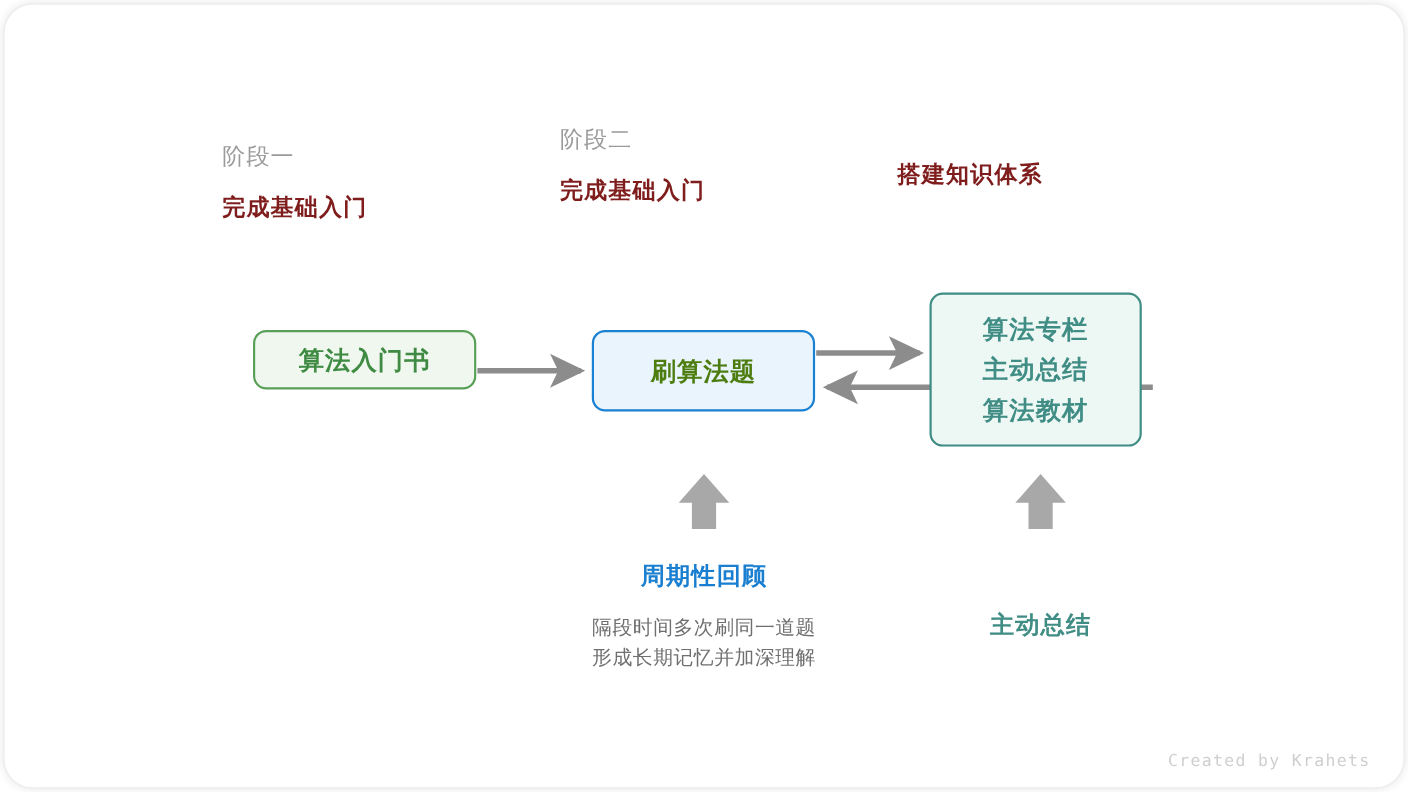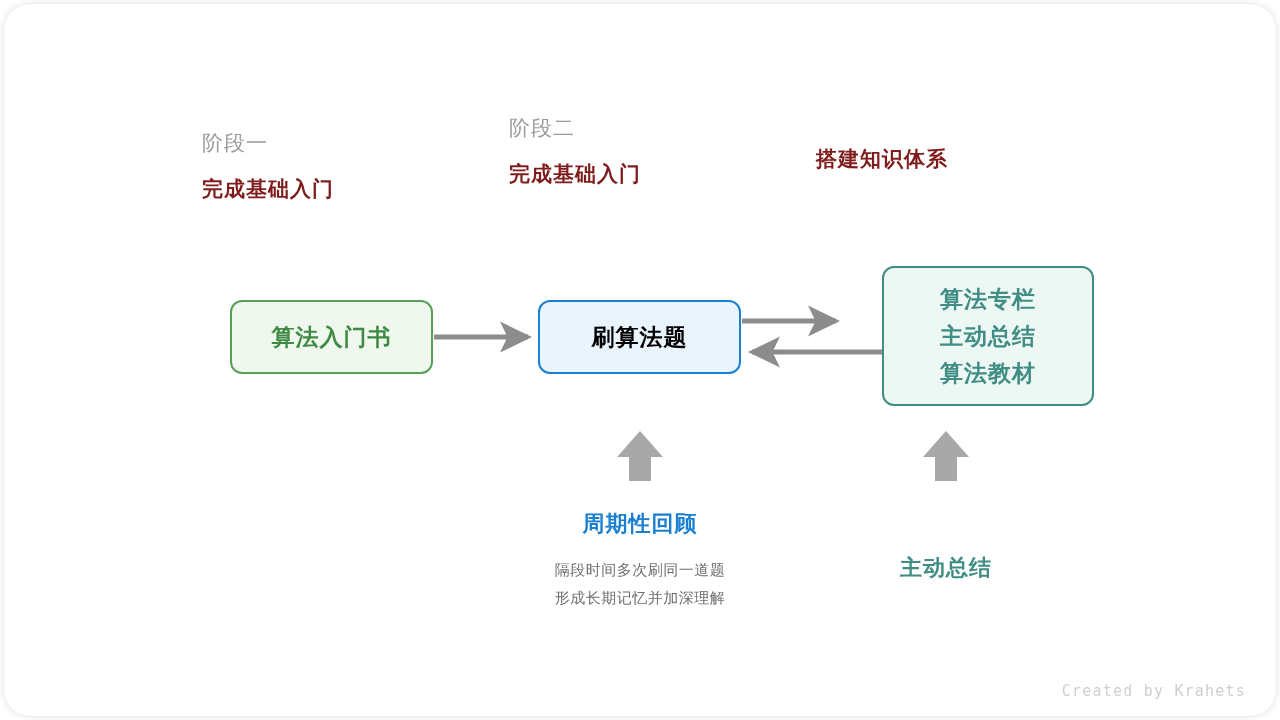--- a/index.html
+++ b/index.html
@@ -64,21 +64,21 @@
     letter-spacing: 1px;
   }
   .node-green {
     background: #f0f7ef;
     border: 2px solid #58a058;
     color: #3f8b43;
   }
   .node-blue {
     background: #e9f4fd;
     border: 2px solid #1a80d2;
-    color: #000000;
+    color: #4d7c0f;
   }
   .node-teal {
     background: #edf7f4;
     border: 2px solid #3f8d84;
     color: #3f8d84;
   }
   .node .line {
     line-height: 37px;
     font-size: 23px;
   }
@@ -102,21 +102,21 @@
   .note-title {
     font-size: 22px;
     font-weight: bold;
     line-height: 30px;
     letter-spacing: 1px;
   }
   .note-title.blue { color: #1a7fd0; }
   .note-title.teal { color: #3f8d84; }
   .note-body {
     margin-top: 17px;
-    font-size: 15px;
+    font-size: 18px;
     color: #6f6f6f;
     line-height: 28px;
     letter-spacing: 0.5px;
   }
 
   .credit {
     position: absolute;
     right: 34px;
     bottom: 20px;
     font-family: "DejaVu Sans Mono", "Liberation Mono", monospace;
@@ -163,29 +163,29 @@
 
     <g>
       <path d="M640,431 L663,457 L651,457 L651,481 L629,481 L629,457 L617,457 Z" fill="#a8a8a8"></path>
     </g>
 
     <g>
       <path d="M946,431 L969,457 L957,457 L957,481 L935,481 L935,457 L923,457 Z" fill="#a8a8a8"></path>
     </g>
   </svg>
 
-  <div class="node node-green" style="left:230px; top:300px; width:203px; height:74px;">
+  <div class="node node-green" style="left:230px; top:300px; width:203px; height:54px;">
     <div class="line">算法入门书</div>
   </div>
 
   <div class="node node-blue" style="left:538px; top:300px; width:203px; height:74px;">
     <div class="line">刷算法题</div>
   </div>
 
-  <div class="node node-teal" style="left:882px; top:266px; width:212px; height:140px;">
+  <div class="node node-teal" style="left:845px; top:266px; width:193px; height:140px;">
     <div class="line">算法专栏</div>
     <div class="line">主动总结</div>
     <div class="line">算法教材</div>
   </div>
 
   <div class="note" style="left:490px; top:509px;text-align:center;">
     <div class="note-title blue">周期性回顾</div>
     <div class="note-body">
       <div>隔段时间多次刷同一道题</div>
       <div>形成长期记忆并加深理解</div>

